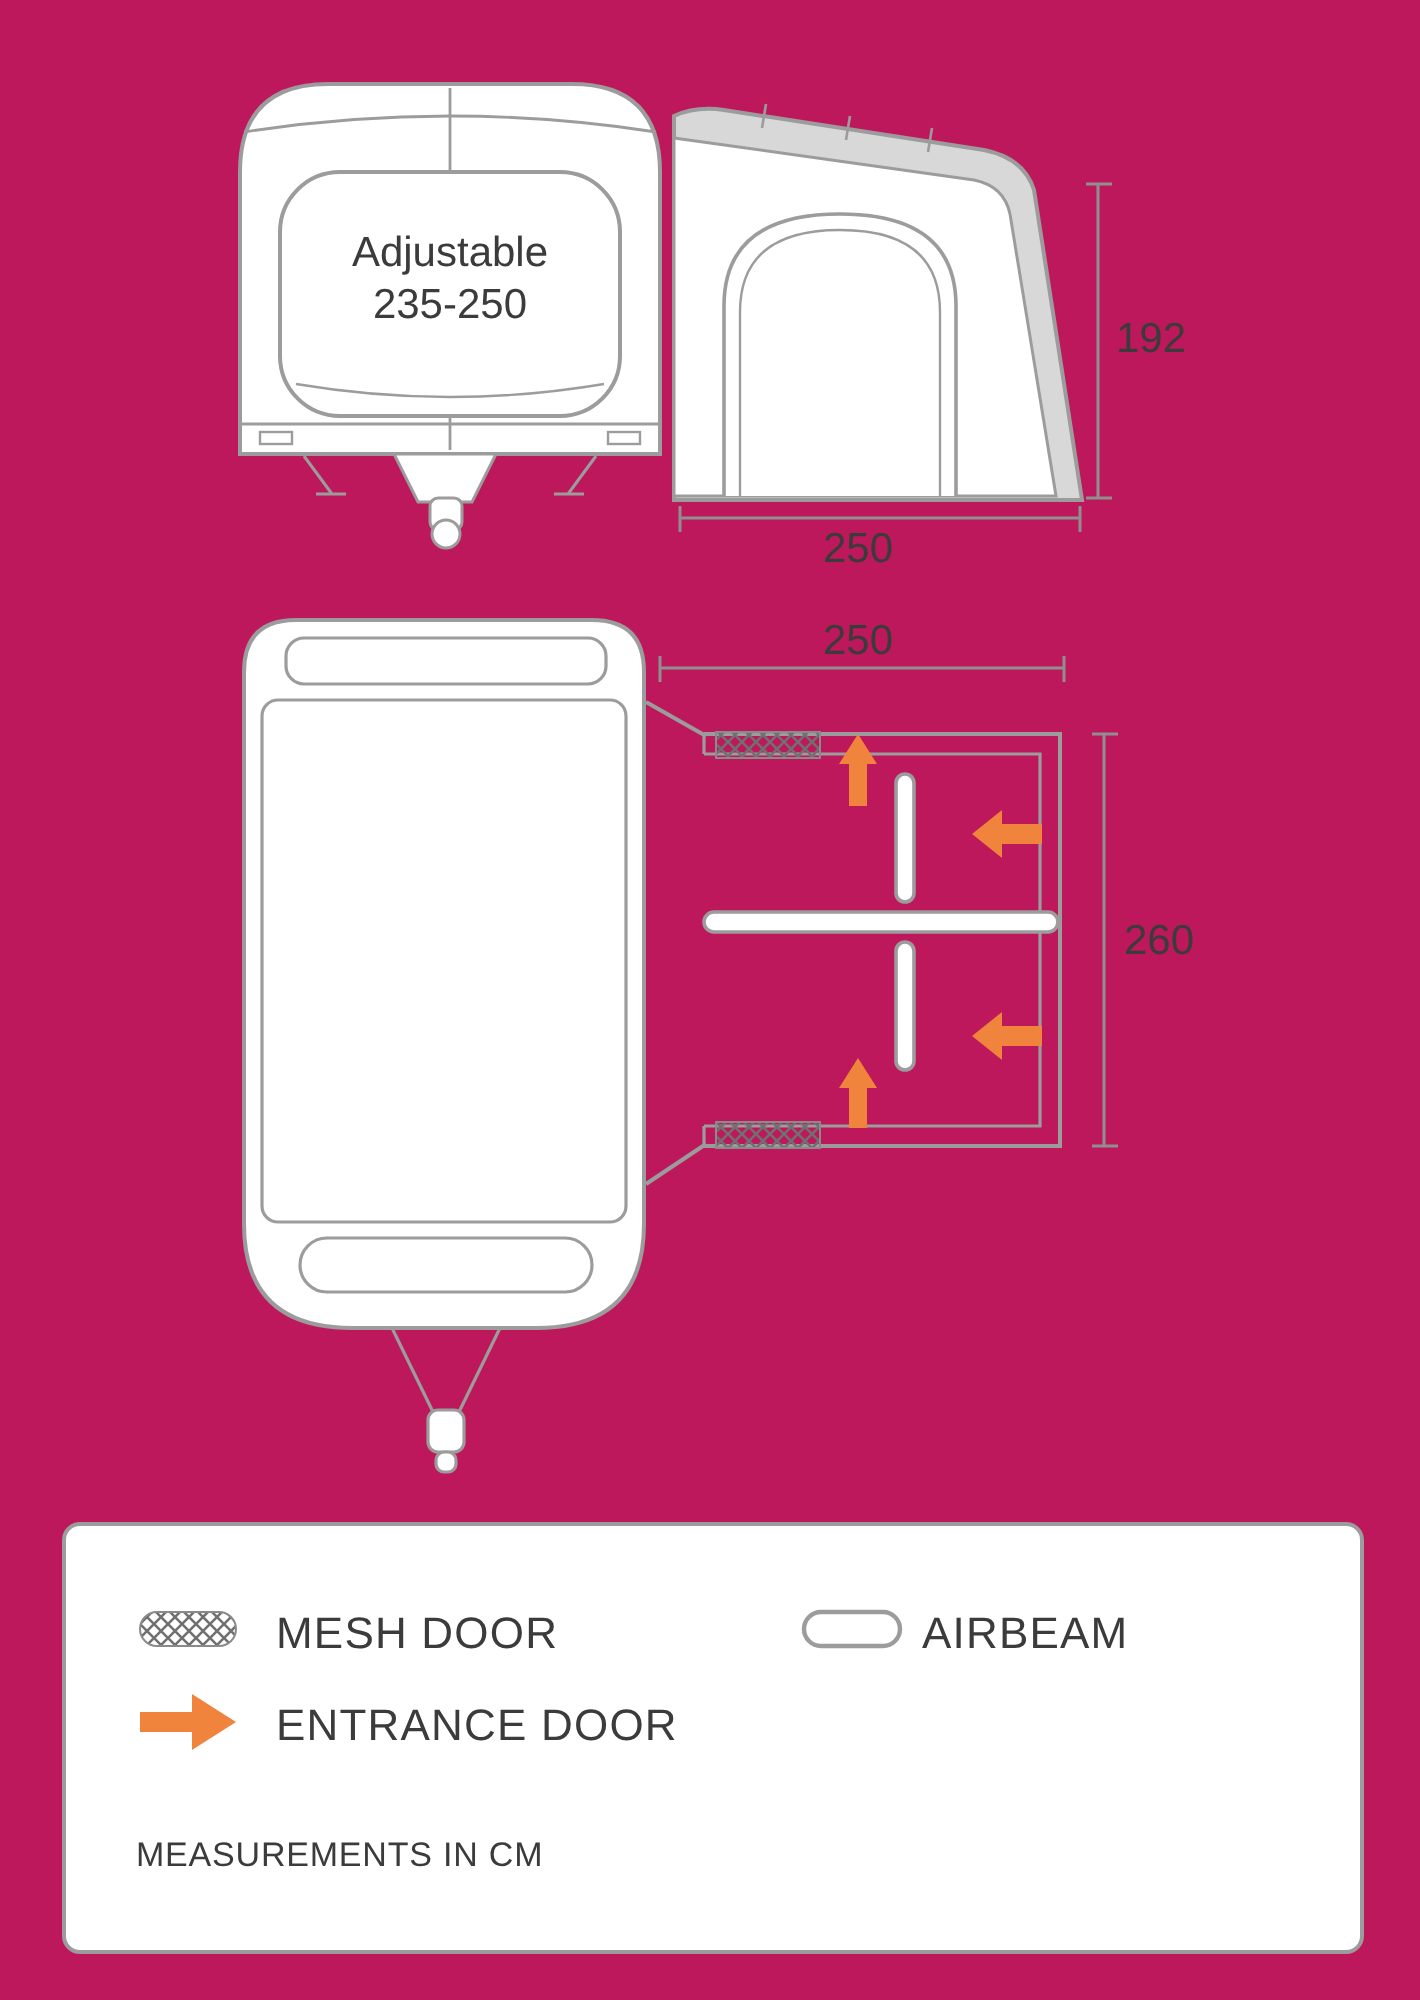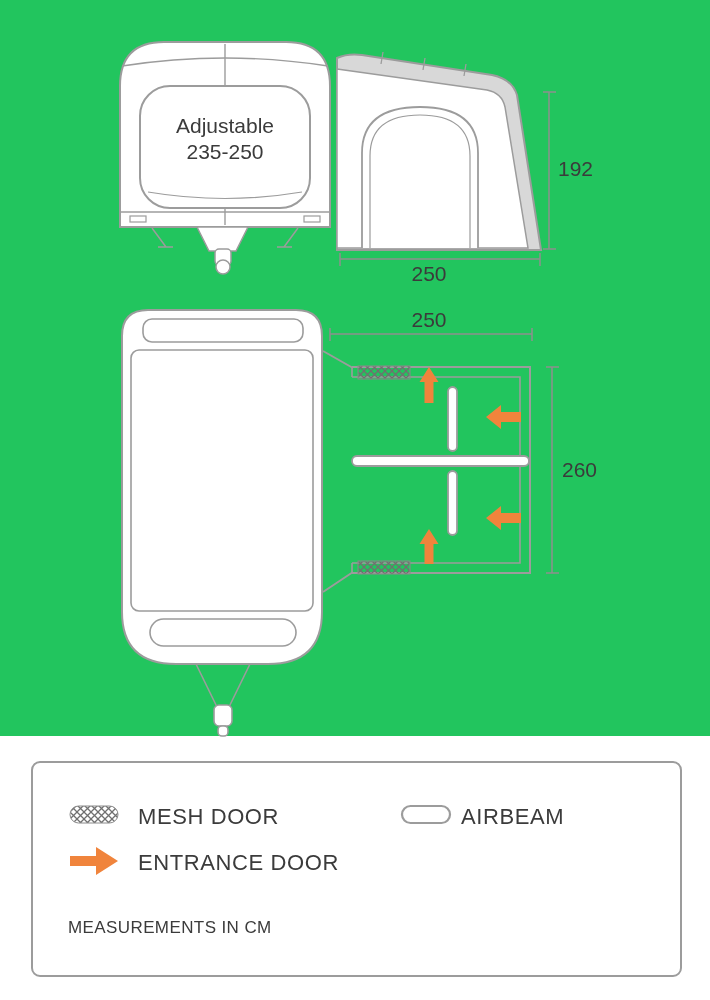--- a/index.html
+++ b/index.html
@@ -2,21 +2,21 @@
 <html style="--line: #9c9c9c; --dimline: #8f8f8f; --text: #3b3b3b; --orange: #f0843c; --awningFill: #d8d8d8; --meshEdge: #8a8a8a; --mesh: #707070;"><head>
 <meta charset="utf-8">
 <style>
   :root{
     --line:#9c9c9c; --dimline:#8f8f8f; --text:#3b3b3b; --orange:#f0843c;
     --awningFill:#d8d8d8; --meshEdge:#8a8a8a; --mesh:#707070;
   }
   *{margin:0;padding:0;box-sizing:border-box;}
   html,body{background:#ffffff;}
   body{width:710px;height:1000px;font-family:"Liberation Sans",sans-serif;overflow:hidden;}
-  .stage{position:relative;width:710px;height:736px;background:#22c55e;}
+  .stage{position:relative;width:710px;height:1000px;background:#be185d;}
   svg{display:block;width:710px;height:1000px;}
   .diagram-text{font-size:21px;fill:var(--text);}
   .dim-text{font-size:21px;fill:var(--text);}
   .legend-text{font-size:22px;fill:var(--text);letter-spacing:.6px;}
   .note-text{font-size:17px;fill:var(--text);letter-spacing:.4px;}
 </style>
 </head>
 <body>
 
 <div class="stage">

